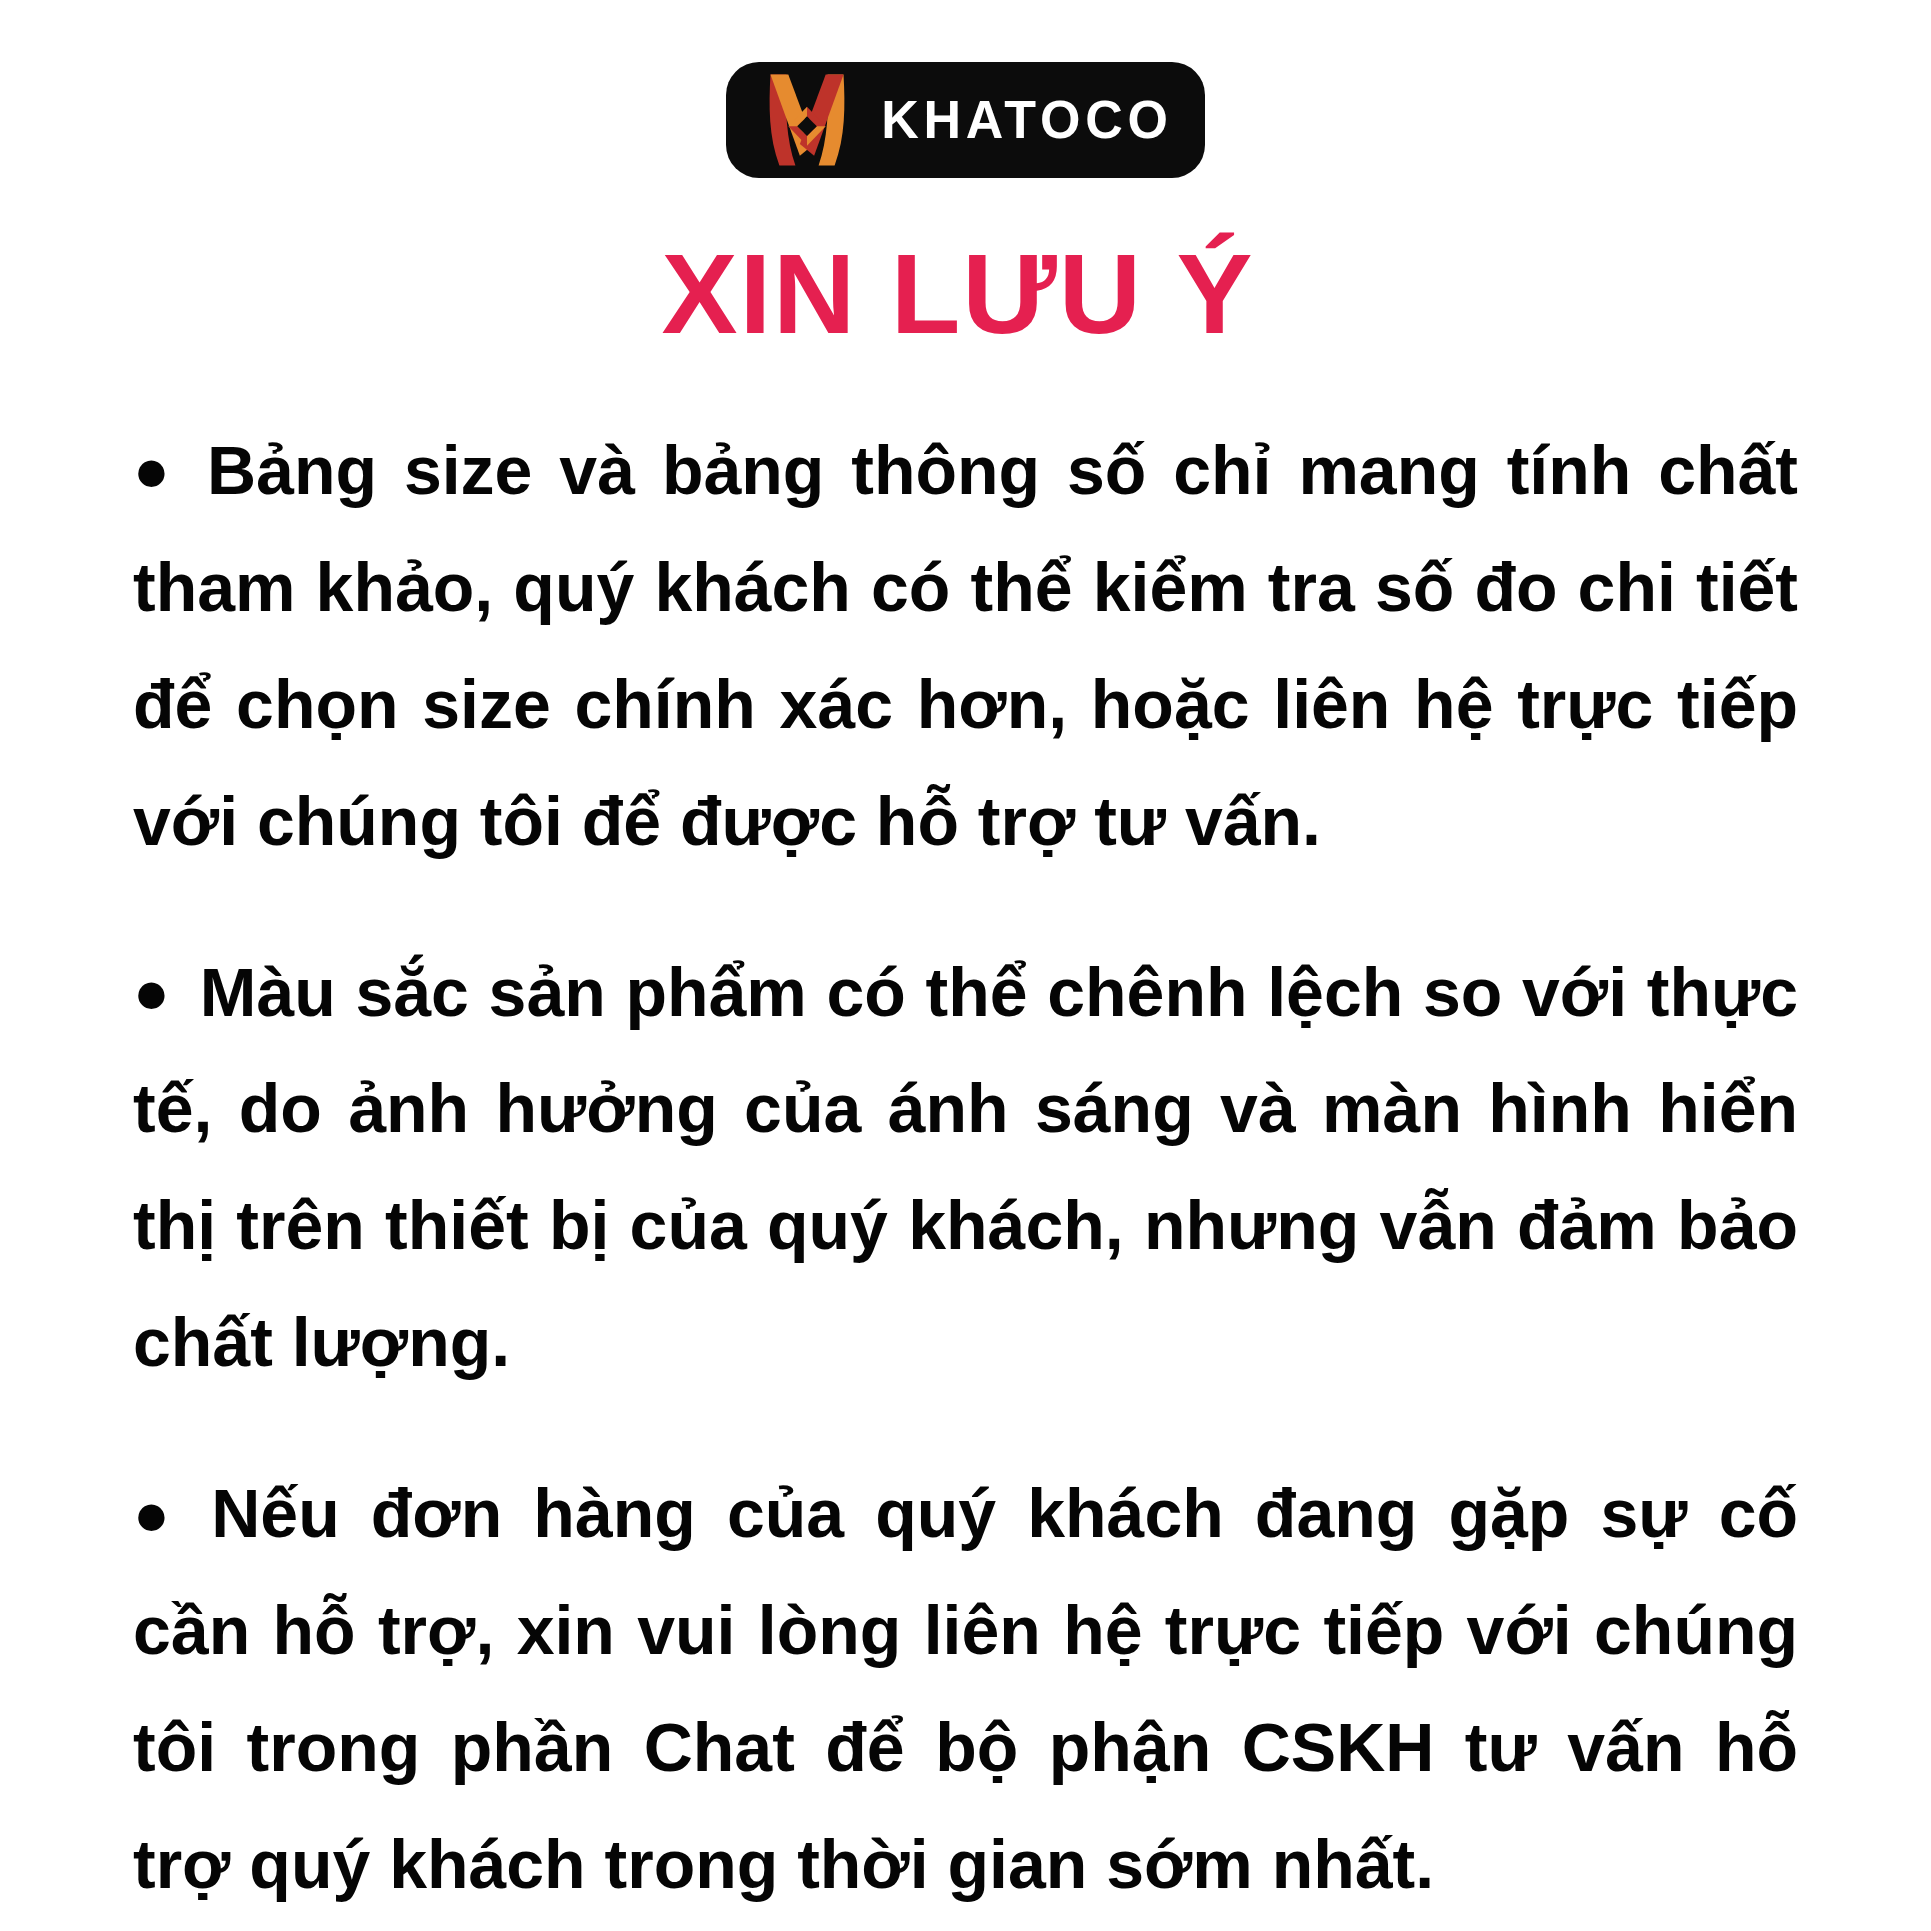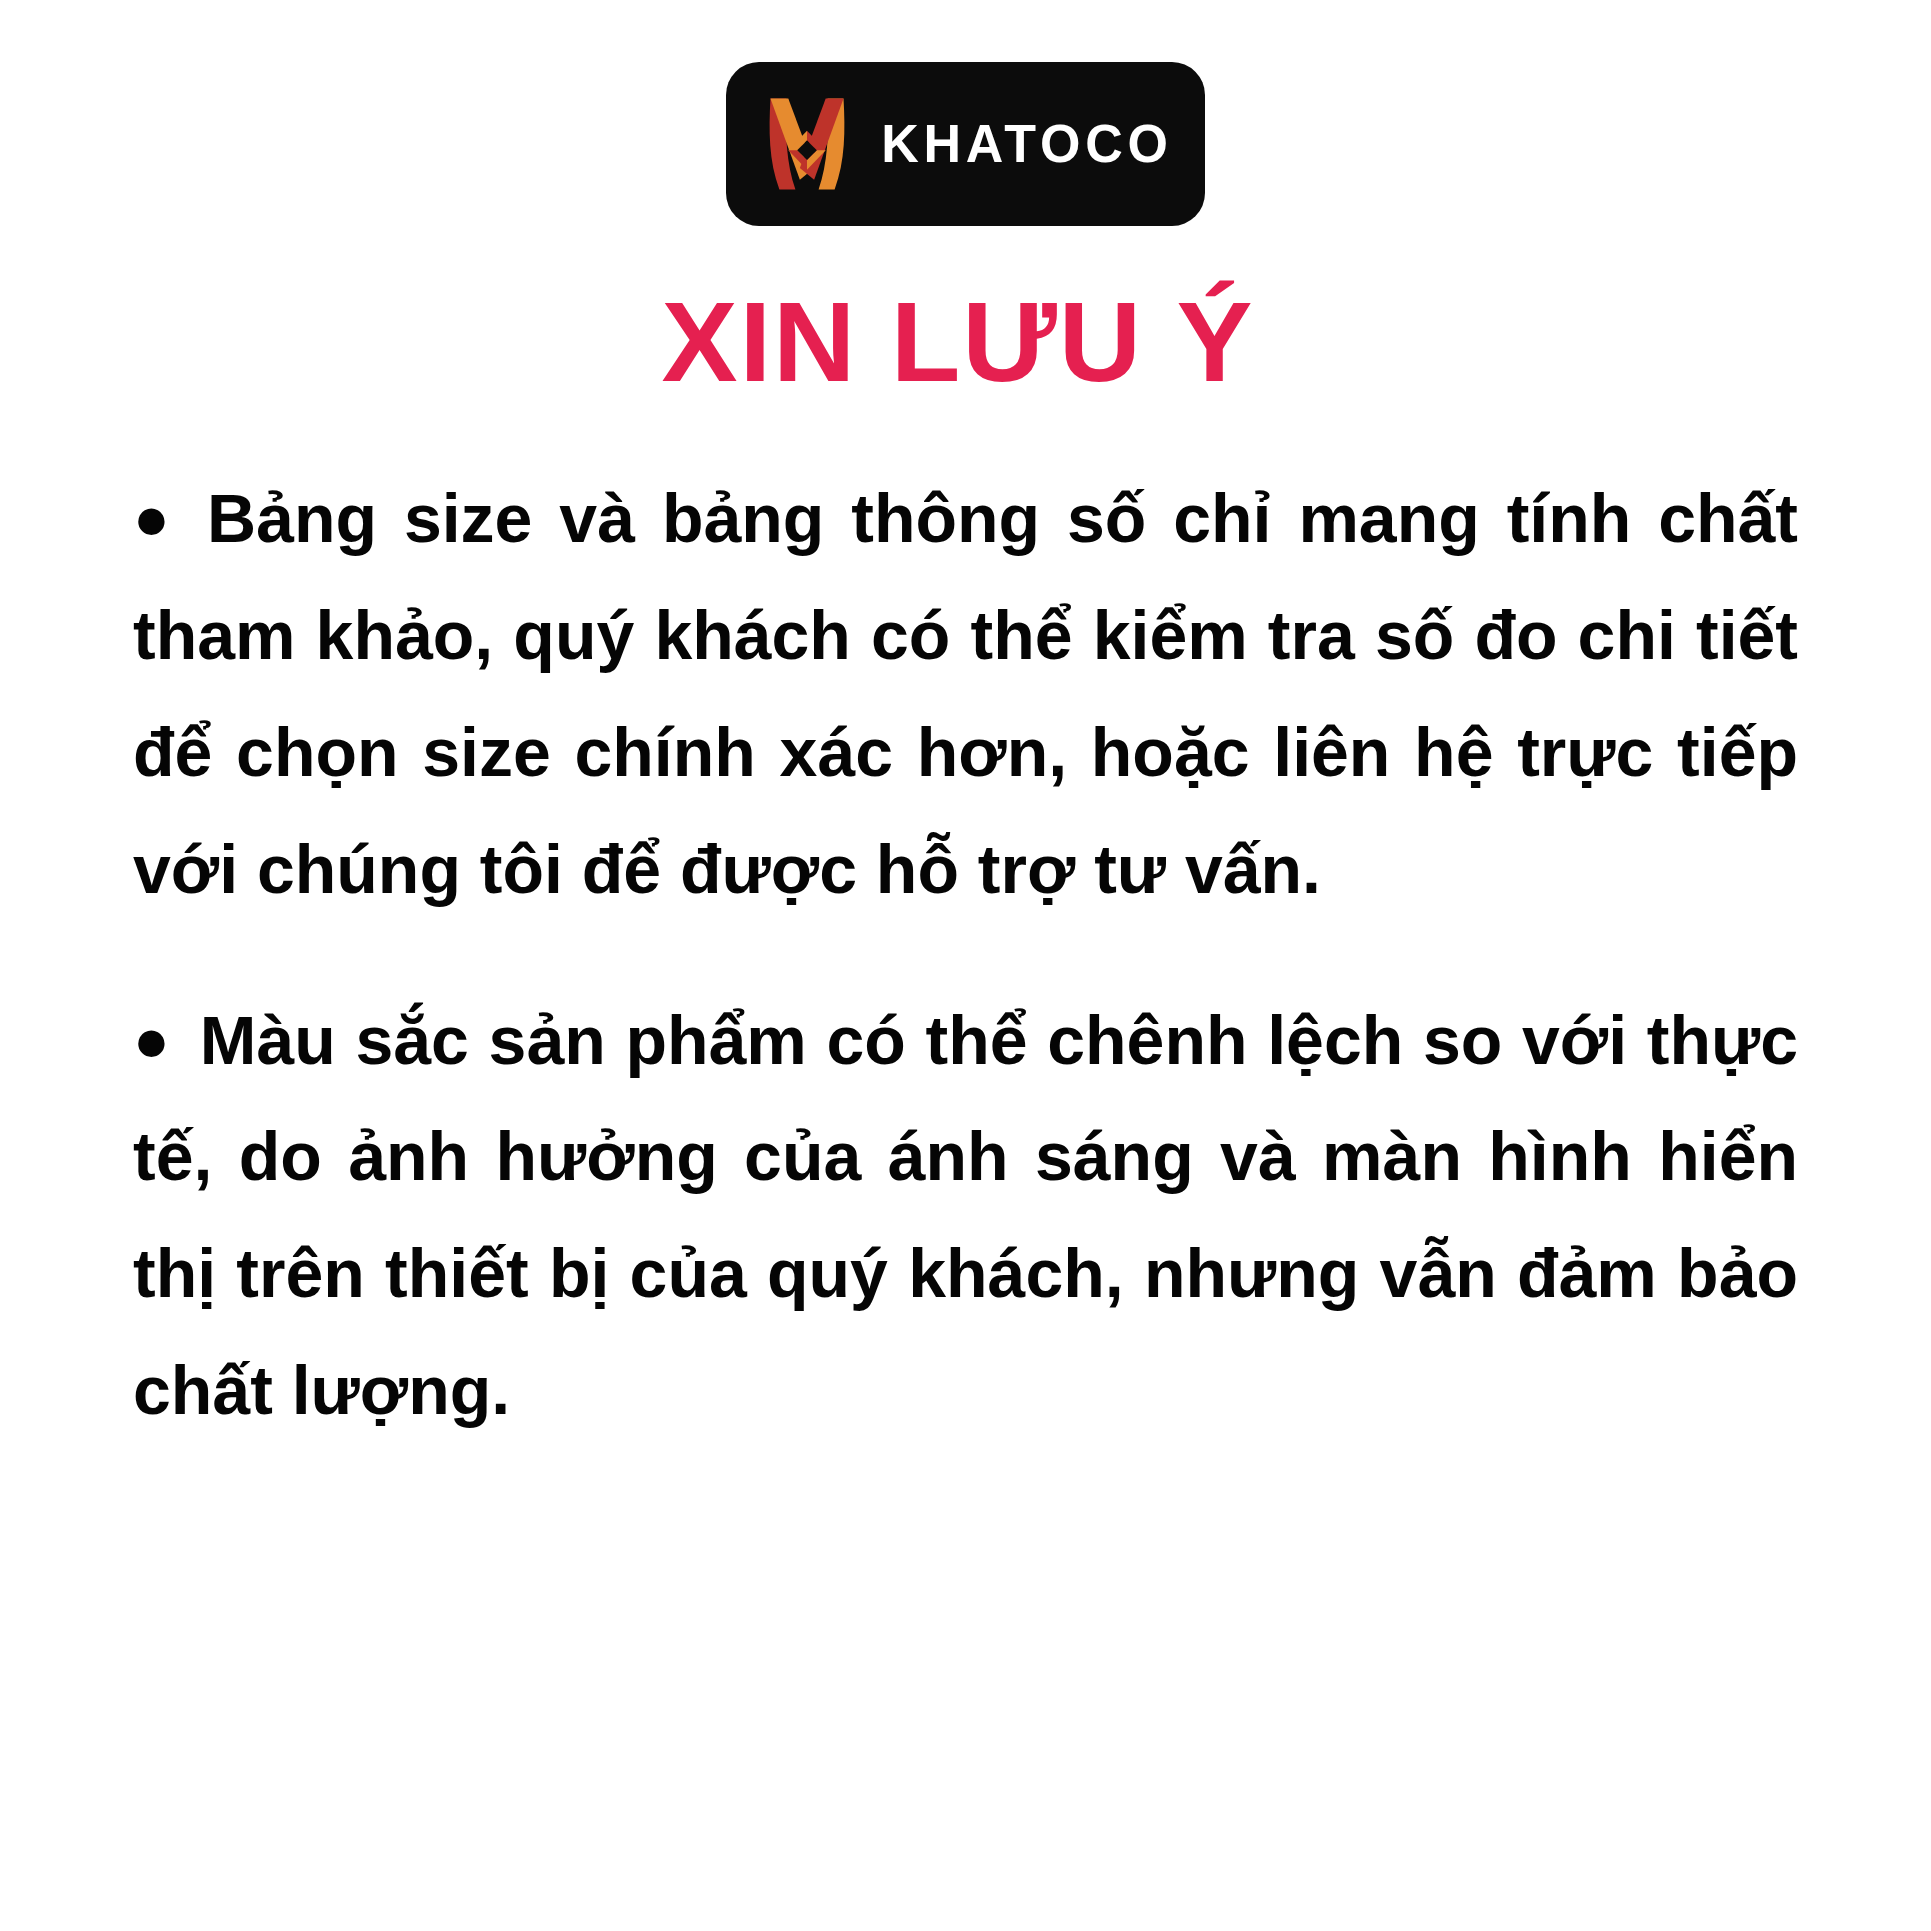--- a/index.html
+++ b/index.html
@@ -17,21 +17,21 @@
     background:var(--page_bg);
     font-family:"Liberation Sans", sans-serif;
   }
   .page{
     width:1931px;height:1931px;
     padding-top:62px;
     display:flex;flex-direction:column;align-items:center;
   }
   
   .logo-box{
-    width:479px;height:164px;
+    width:479px;height:116px;
     background:var(--logo_bg);
     border-radius:33px;
     display:flex;align-items:center;justify-content:center;
     gap:25px;flex-shrink:0;
   }
   .monogram{width:98px;height:116px;display:block;}
   .brand{
     color:#FFFFFF;font-weight:700;font-size:52px;
     letter-spacing:4.8px;line-height:1;transform:scaleY(1.02);
   }
@@ -94,17 +94,18 @@
       <polygon points="55,57 66,68 55,79 44,68" fill="var(--logo_bg,#0C0C0C)"></polygon>
     </svg>
     <div class="brand">KHATOCO</div>
   </div>
 
   <h1 class="heading">XIN LƯU Ý</h1>
 
   <div class="notes">
     <p class="note"><span class="dot">●</span><span>Bảng size và bảng thông số chỉ mang tính chất tham khảo, quý khách có thể kiểm tra số đo chi tiết để chọn size chính xác hơn, hoặc liên hệ trực tiếp với chúng tôi để được hỗ trợ tư vấn.</span></p>
     <p class="note"><span class="dot">●</span><span>Màu sắc sản phẩm có thể chênh lệch so với thực tế, do ảnh hưởng của ánh sáng và màn hình hiển thị trên thiết bị của quý khách, nhưng vẫn đảm bảo chất lượng.</span></p>
+    <p class="note"><span class="dot">●</span><span>Nếu đơn hàng của quý khách đang gặp sự cố cần hỗ trợ, xin vui lòng liên hệ trực tiếp với chúng tôi trong phần Chat để bộ phận CSKH tư vấn hỗ trợ quý khách trong thời gian sớm nhất.</span></p>
   </div>
 
 
 </div>
 
 
 </body></html>

